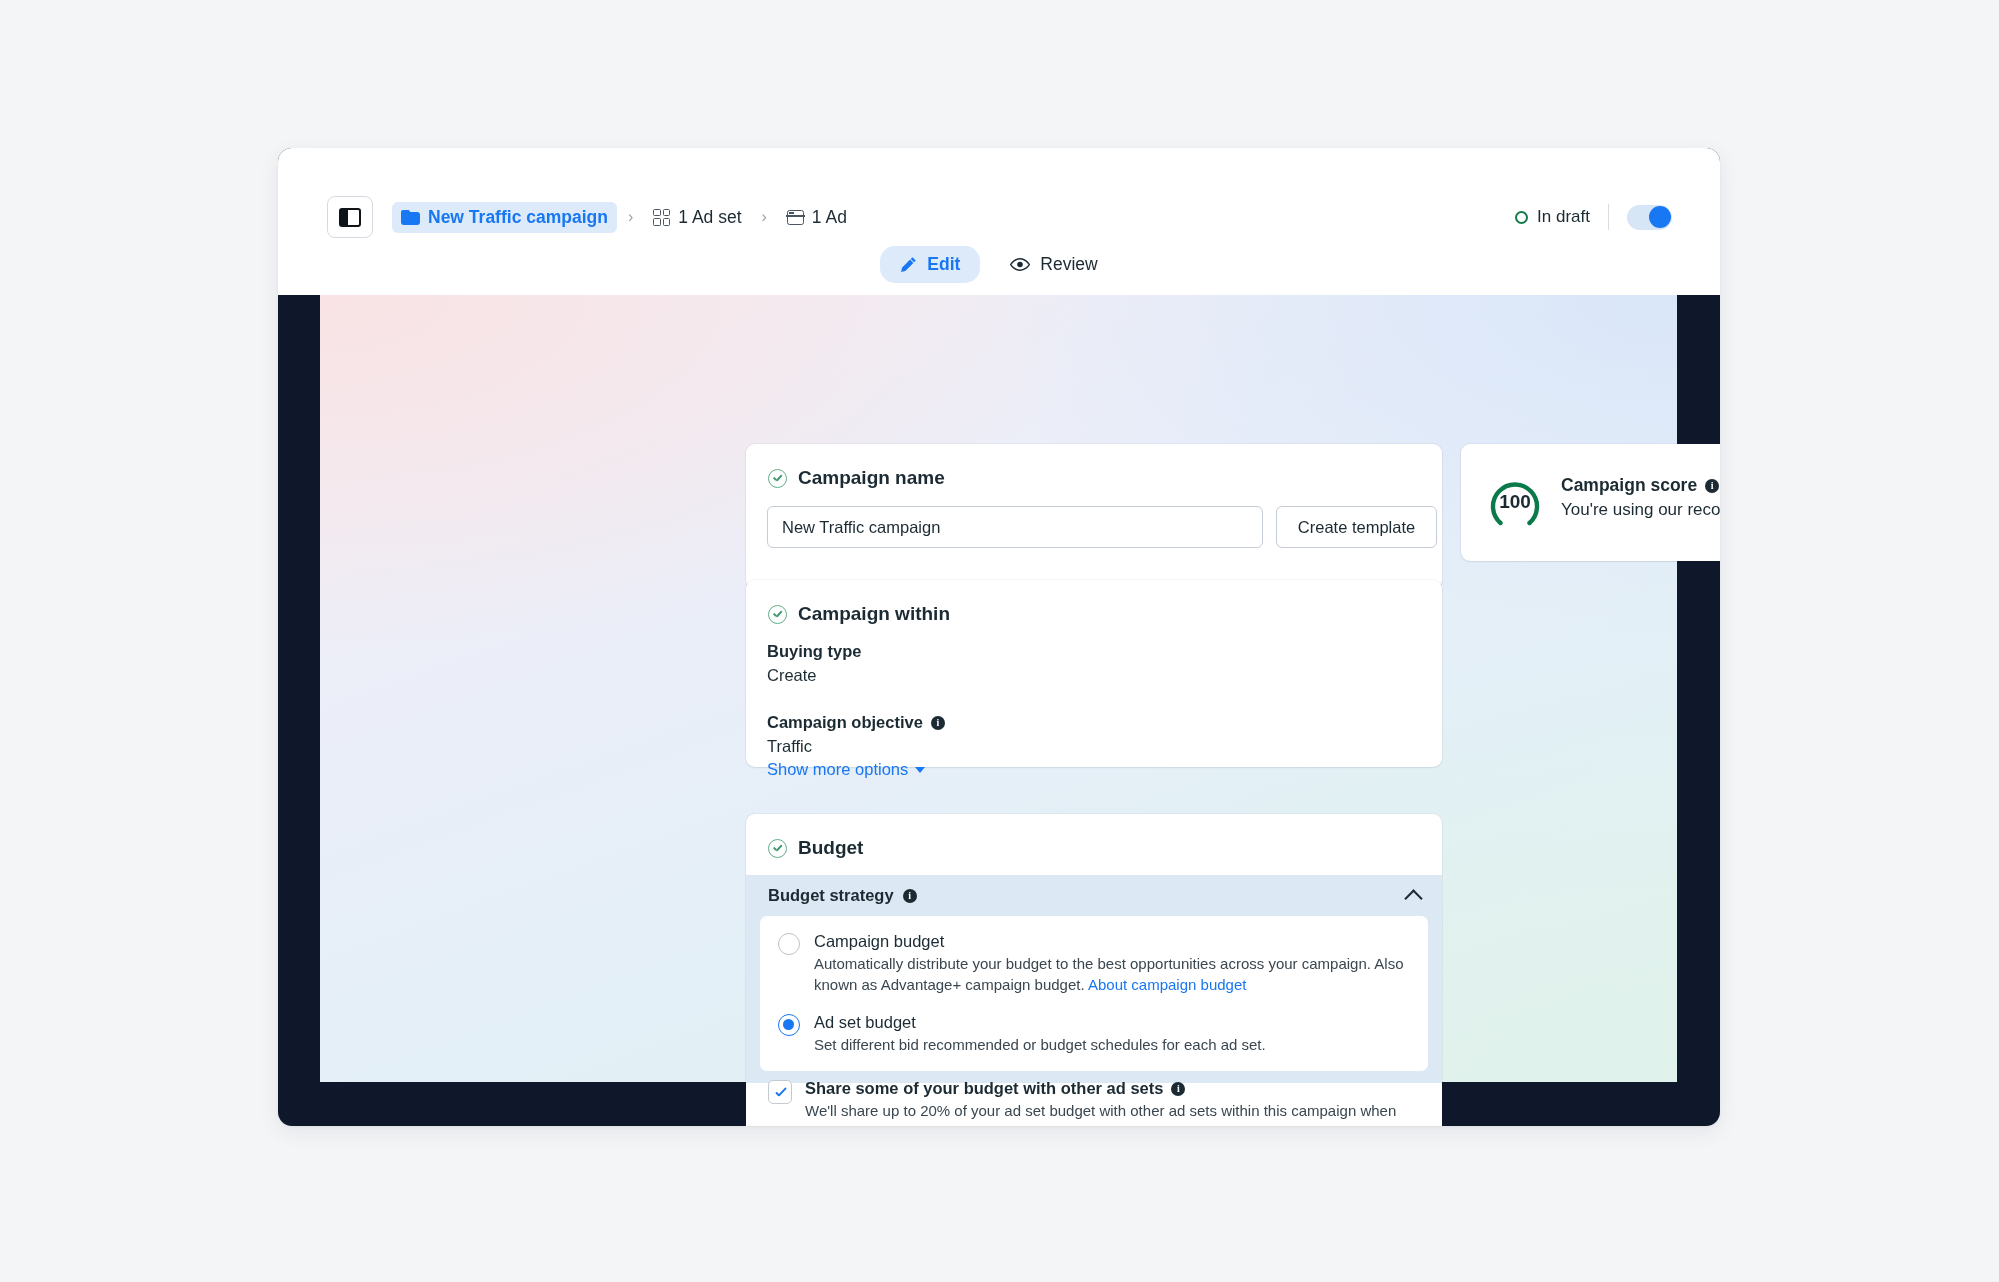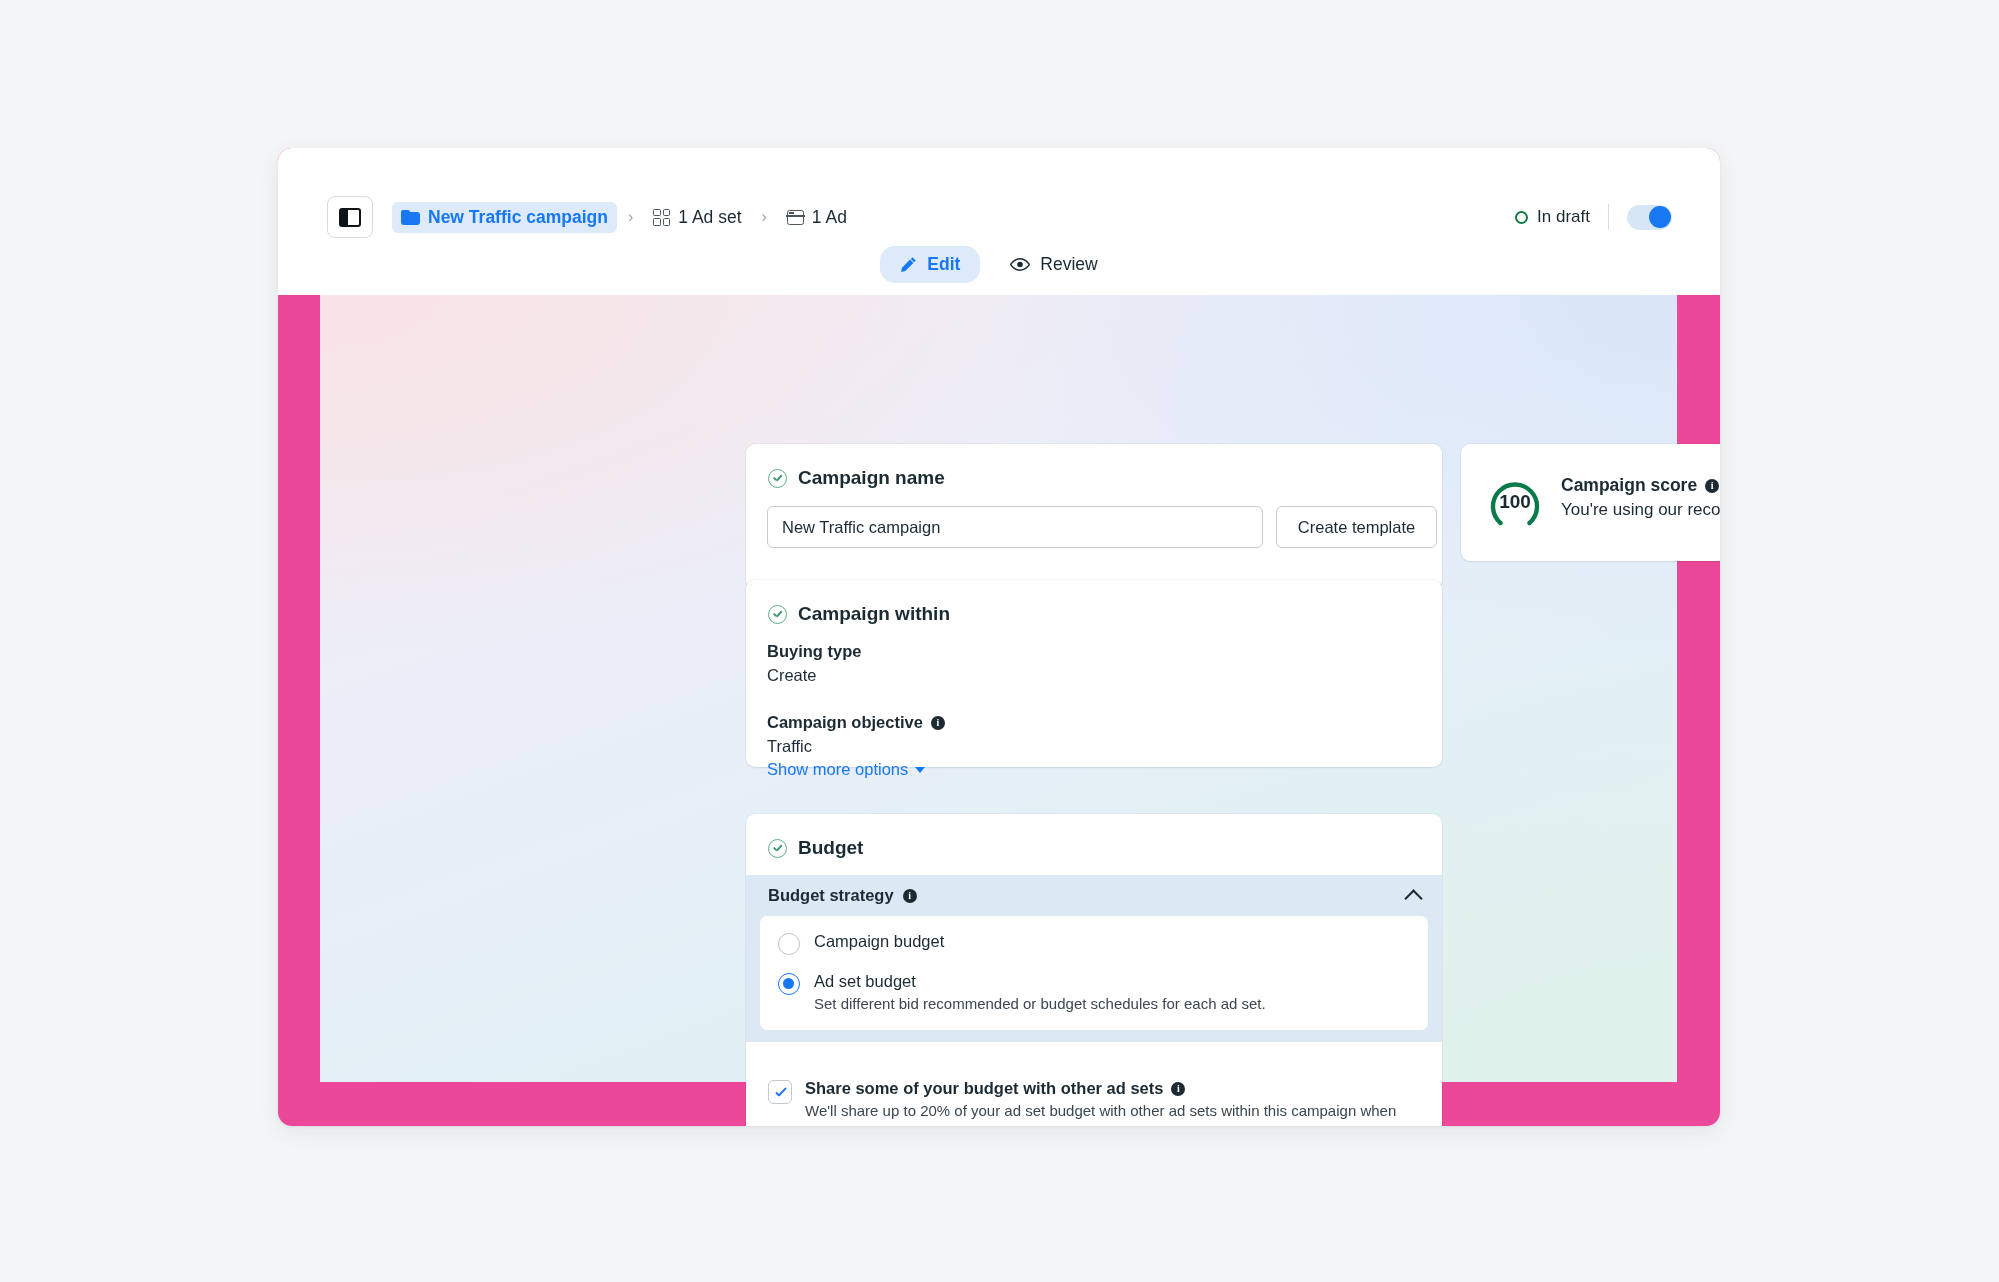--- a/index.html
+++ b/index.html
@@ -12,21 +12,21 @@
     -webkit-font-smoothing: antialiased;
   }
 
   
   #app-window {
     position: absolute;
     left: 278px;
     top: 148px;
     width: 1442px;
     height: 978px;
-    background: #ec4899;
+    background: #0f172a;
     border-radius: 14px;
     box-shadow: 0 6px 22px rgba(16,24,40,.07), 0 1px 3px rgba(16,24,40,.05);
     overflow: hidden;
   }
 
   
   #topbar {
     position: absolute;
     left: 0; top: 0;
     width: 100%;
@@ -479,20 +479,24 @@
           <span class="info-ico">i</span>
         </div>
         <span class="chev-up"></span>
       </div>
 
       <div id="radio-panel">
         <div class="radio-row">
           <span class="radio"></span>
           <div>
             <div class="radio-title">Campaign budget</div>
+            <div class="radio-desc">
+              <span>Automatically distribute your budget to the best opportunities across your campaign. Also known as Advantage+ campaign budget.</span>
+              <span class="link" style="font-size:15px">About campaign budget</span>
+            </div>
           </div>
         </div>
 
         <div class="radio-row">
           <span class="radio checked"></span>
           <div>
             <div class="radio-title">Ad set budget</div>
             <div class="radio-desc">Set different bid recommended or budget schedules for each ad set.</div>
           </div>
         </div>

